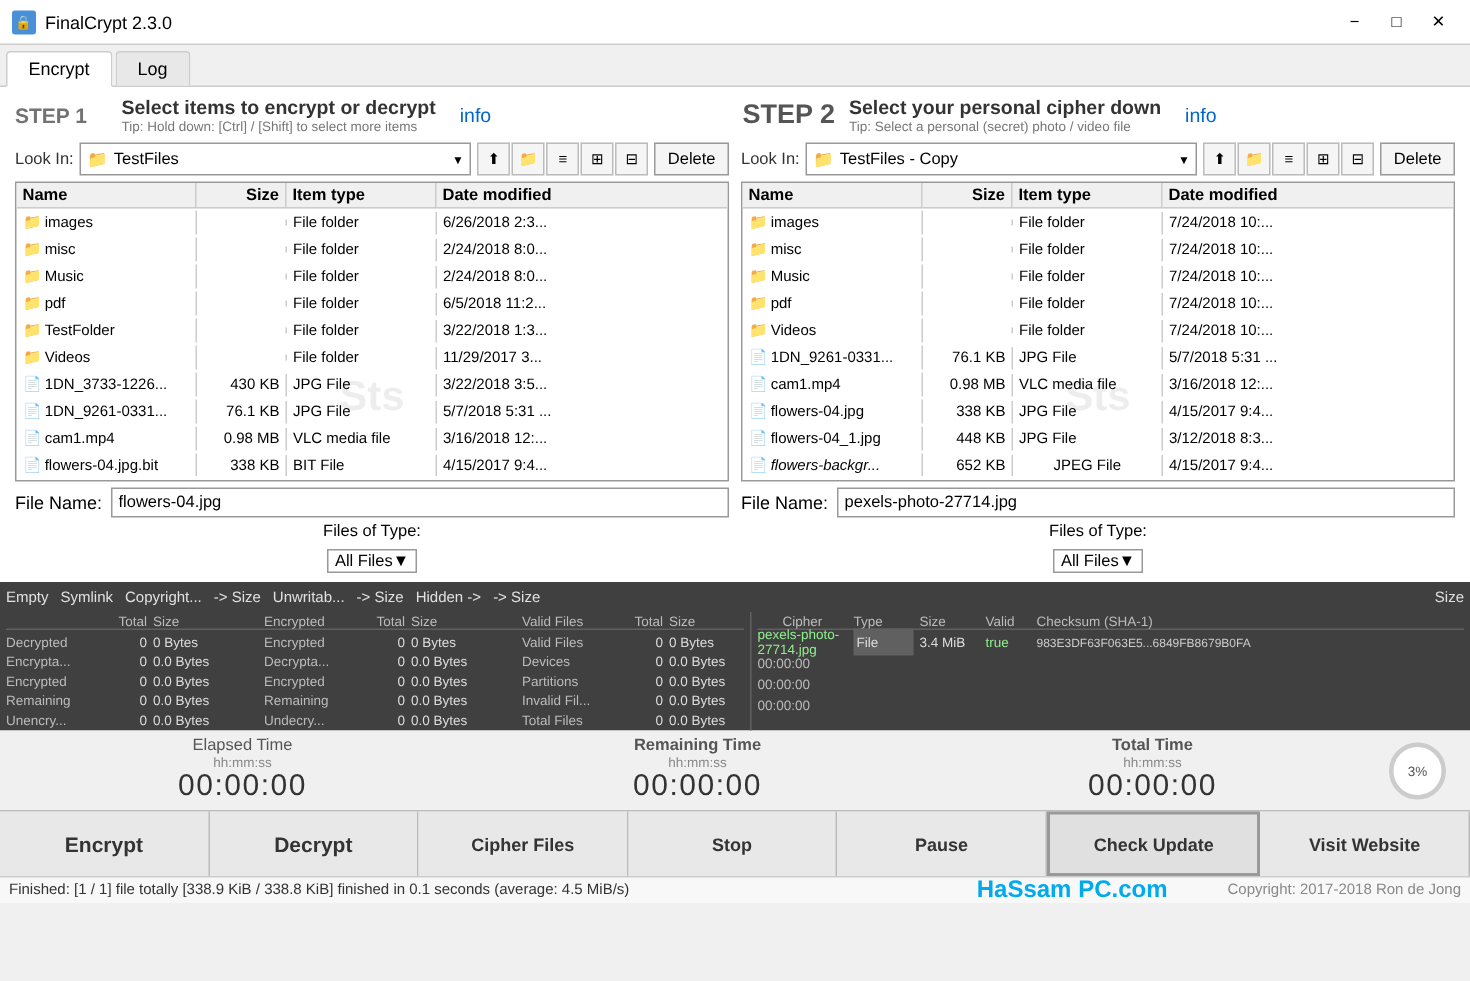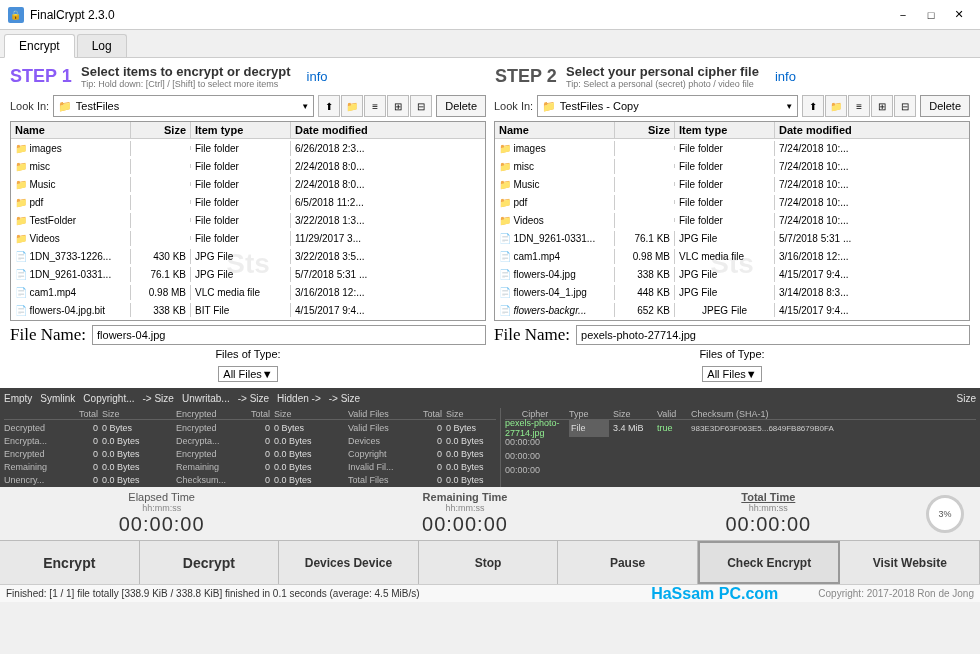--- a/index.html
+++ b/index.html
@@ -197,21 +197,21 @@
       white-space: nowrap;
       pointer-events: none;
     }
 
     .filename-row {
       display: flex;
       align-items: center;
       gap: 6px;
       margin-bottom: 3px;
     }
-    .filename-label { font-size: 17px; white-space: nowrap; font-family: Liberation Serif, serif; }
+    .filename-label { font-size: 12px; white-space: nowrap; }
     .filename-input {
       flex: 1;
       height: 20px;
       border: 1px solid #999;
       padding: 1px 4px;
       font-size: 11px;
     }
     .filetype-row {
       display: flex;
       align-items: center;
@@ -315,32 +315,32 @@
 <div class="tab-bar">
   <div class="tab active">Encrypt</div>
   <div class="tab">Log</div>
 </div>
 
 <div class="main-content">
 
   <div class="steps-row">
 
     <div style="display:flex;align-items:center;gap:6px;flex:1;">
-      <span style="font-size:18px;font-weight:bold;color:#8b5cf6;min-width:65px;">STEP 1</span>
+      <span style="font-size:14px;font-weight:bold;color:#737373;min-width:65px;">STEP 1</span>
       <div>
         <div style="font-size:13px;font-weight:bold;color:#333;">Select items to encrypt or decrypt</div>
         <div style="font-size:9px;color:#777;">Tip: Hold down: [Ctrl] / [Shift] to select more items</div>
       </div>
       <a class="info-link">info</a>
     </div>
 
     <div style="display:flex;align-items:center;gap:6px;flex:1;padding-left:10px;">
       <span style="font-size:18px;font-weight:bold;color:#555;min-width:65px;">STEP 2</span>
       <div>
-        <div style="font-size:13px;font-weight:bold;color:#333;">Select your personal cipher file</div>
+        <div style="font-size:13px;font-weight:bold;color:#333;">Select your personal cipher down</div>
         <div style="font-size:9px;color:#777;">Tip: Select a personal (secret) photo / video file</div>
       </div>
       <a class="info-link">info</a>
     </div>
   </div>
 
   <div class="panels-container" style="padding:0;">
     <div class="left-panel">
 
       <div class="look-in-row">
@@ -574,21 +574,21 @@
     <div class="col-type" style="width:100px;font-size:10px;overflow:hidden;white-space:nowrap;">JPG File</div>
     <div class="col-date" style="font-size:10px;">4/15/2017 9:4...</div>
   </div>
             <div class="file-row">
     <div class="col-name" style="width:120px;overflow:hidden;white-space:nowrap;text-overflow:ellipsis;">
       <span style="font-size:10px;">📄</span>
       <span style="font-size:10px;">flowers-04_1.jpg</span>
     </div>
     <div class="col-size" style="width:60px;font-size:10px;text-align:right;">448 KB</div>
     <div class="col-type" style="width:100px;font-size:10px;overflow:hidden;white-space:nowrap;">JPG File</div>
-    <div class="col-date" style="font-size:10px;">3/14/2018 8:3...</div>
+    <div class="col-date" style="font-size:10px;">3/12/2018 8:3...</div>
   </div>
             <div class="file-row">
     <div class="col-name" style="width:120px;overflow:hidden;white-space:nowrap;text-overflow:ellipsis;">
       <span style="font-size:10px;">📄</span>
       <span style="font-size:10px;font-style:italic;">flowers-backgr...</span>
     </div>
     <div class="col-size" style="width:60px;font-size:10px;text-align:right;">652 KB</div>
     <div class="col-type" style="width:100px;font-size:10px;overflow:hidden;white-space:nowrap;text-align:center;">JPEG File</div>
     <div class="col-date" style="font-size:10px;">4/15/2017 9:4...</div>
   </div>
@@ -660,40 +660,40 @@
     <span style="width:30px;text-align:right;">0</span>
     <span style="width:50px;">0.0 Bytes</span>
   </div>
         <div style="display: flex; gap: 4px; height: 13px; align-items: center; font-size: 9px;">
     <span style="width:60px;color:#bbb;">Encrypted</span>
     <span style="width:30px;text-align:right;">0</span>
     <span style="width:70px;">0.0 Bytes</span>
     <span style="width:60px;color:#bbb;">Encrypted</span>
     <span style="width:30px;text-align:right;">0</span>
     <span style="width:70px;">0.0 Bytes</span>
-    <span style="width:60px;color:#bbb;">Copyright</span>
+    <span style="width:60px;color:#bbb;">Partitions</span>
     <span style="width:30px;text-align:right;">0</span>
     <span style="width:50px;">0.0 Bytes</span>
   </div>
         <div style="display: flex; gap: 4px; height: 13px; align-items: center; font-size: 9px;">
     <span style="width:60px;color:#bbb;">Remaining</span>
     <span style="width:30px;text-align:right;">0</span>
     <span style="width:70px;">0.0 Bytes</span>
     <span style="width:60px;color:#bbb;">Remaining</span>
     <span style="width:30px;text-align:right;">0</span>
     <span style="width:70px;">0.0 Bytes</span>
     <span style="width:60px;color:#bbb;">Invalid Fil...</span>
     <span style="width:30px;text-align:right;">0</span>
     <span style="width:50px;">0.0 Bytes</span>
   </div>
         <div style="display: flex; gap: 4px; height: 13px; align-items: center; font-size: 9px;">
     <span style="width:60px;color:#bbb;">Unencry...</span>
     <span style="width:30px;text-align:right;">0</span>
     <span style="width:70px;">0.0 Bytes</span>
-    <span style="width:60px;color:#bbb;">Checksum...</span>
+    <span style="width:60px;color:#bbb;">Undecry...</span>
     <span style="width:30px;text-align:right;">0</span>
     <span style="width:70px;">0.0 Bytes</span>
     <span style="width:60px;color:#bbb;">Total Files</span>
     <span style="width:30px;text-align:right;">0</span>
     <span style="width:50px;">0.0 Bytes</span>
   </div>
       </div>
   </div>
 
   <div style="flex:1;padding:1px 4px;">
@@ -730,40 +730,40 @@
       <div style="font-size:11px;font-weight:normal;color:#555;">Elapsed Time</div>
       <div style="font-size:9px;color:#888;">hh:mm:ss</div>
       <div style="font-size:20px;color:#333;letter-spacing:1px;">00:00:00</div>
     </div>
     <div style="text-align:center;">
       <div style="font-size:11px;font-weight:bold;color:#555;">Remaining Time</div>
       <div style="font-size:9px;color:#888;">hh:mm:ss</div>
       <div style="font-size:20px;color:#333;letter-spacing:1px;">00:00:00</div>
     </div>
     <div style="text-align:center;">
-      <div style="font-size:11px;font-weight:bold;color:#555;text-decoration:underline;">Total Time</div>
+      <div style="font-size:11px;font-weight:bold;color:#555;">Total Time</div>
       <div style="font-size:9px;color:#888;">hh:mm:ss</div>
       <div style="font-size:20px;color:#333;letter-spacing:1px;">00:00:00</div>
     </div>
   </div>
 
   <div style="width:50px;display:flex;align-items:center;justify-content:center;">
     <div style="width:38px;height:38px;border-radius:50%;border:3px solid #ccc;display:flex;align-items:center;justify-content:center;font-size:9px;color:#555;background:white;">
       <span>3%</span>
     </div>
   </div>
 </div>
 
 <div class="action-buttons">
   <button class="action-btn encrypt-btn" style="font-size:14px;font-weight:bold;">Encrypt</button>
   <button class="action-btn" style="font-size:14px;font-weight:bold;">Decrypt</button>
-  <button class="action-btn" style="font-size:12px;">Devices Device</button>
+  <button class="action-btn" style="font-size:12px;">Cipher Files</button>
   <button class="action-btn stop-btn">Stop</button>
   <button class="action-btn pause-btn">Pause</button>
-  <button class="action-btn check-update" style="border:2px solid #999;background:#e0e0e0;">Check Encrypt</button>
+  <button class="action-btn check-update" style="border:2px solid #999;background:#e0e0e0;">Check Update</button>
   <button class="action-btn visit-website">Visit Website</button>
 </div>
 
 <div class="status-bottom">
   <span>Finished: [1 / 1] file totally [338.9 KiB / 338.8 KiB] finished in 0.1 seconds  (average: 4.5 MiB/s)</span>
   <span style="flex:1;"></span>
   <span class="hassam-watermark">HaSsam PC.com</span>
   <span style="margin:0 20px;"></span>
   <span class="copyright">Copyright: 2017-2018 Ron de Jong</span>
 </div>

